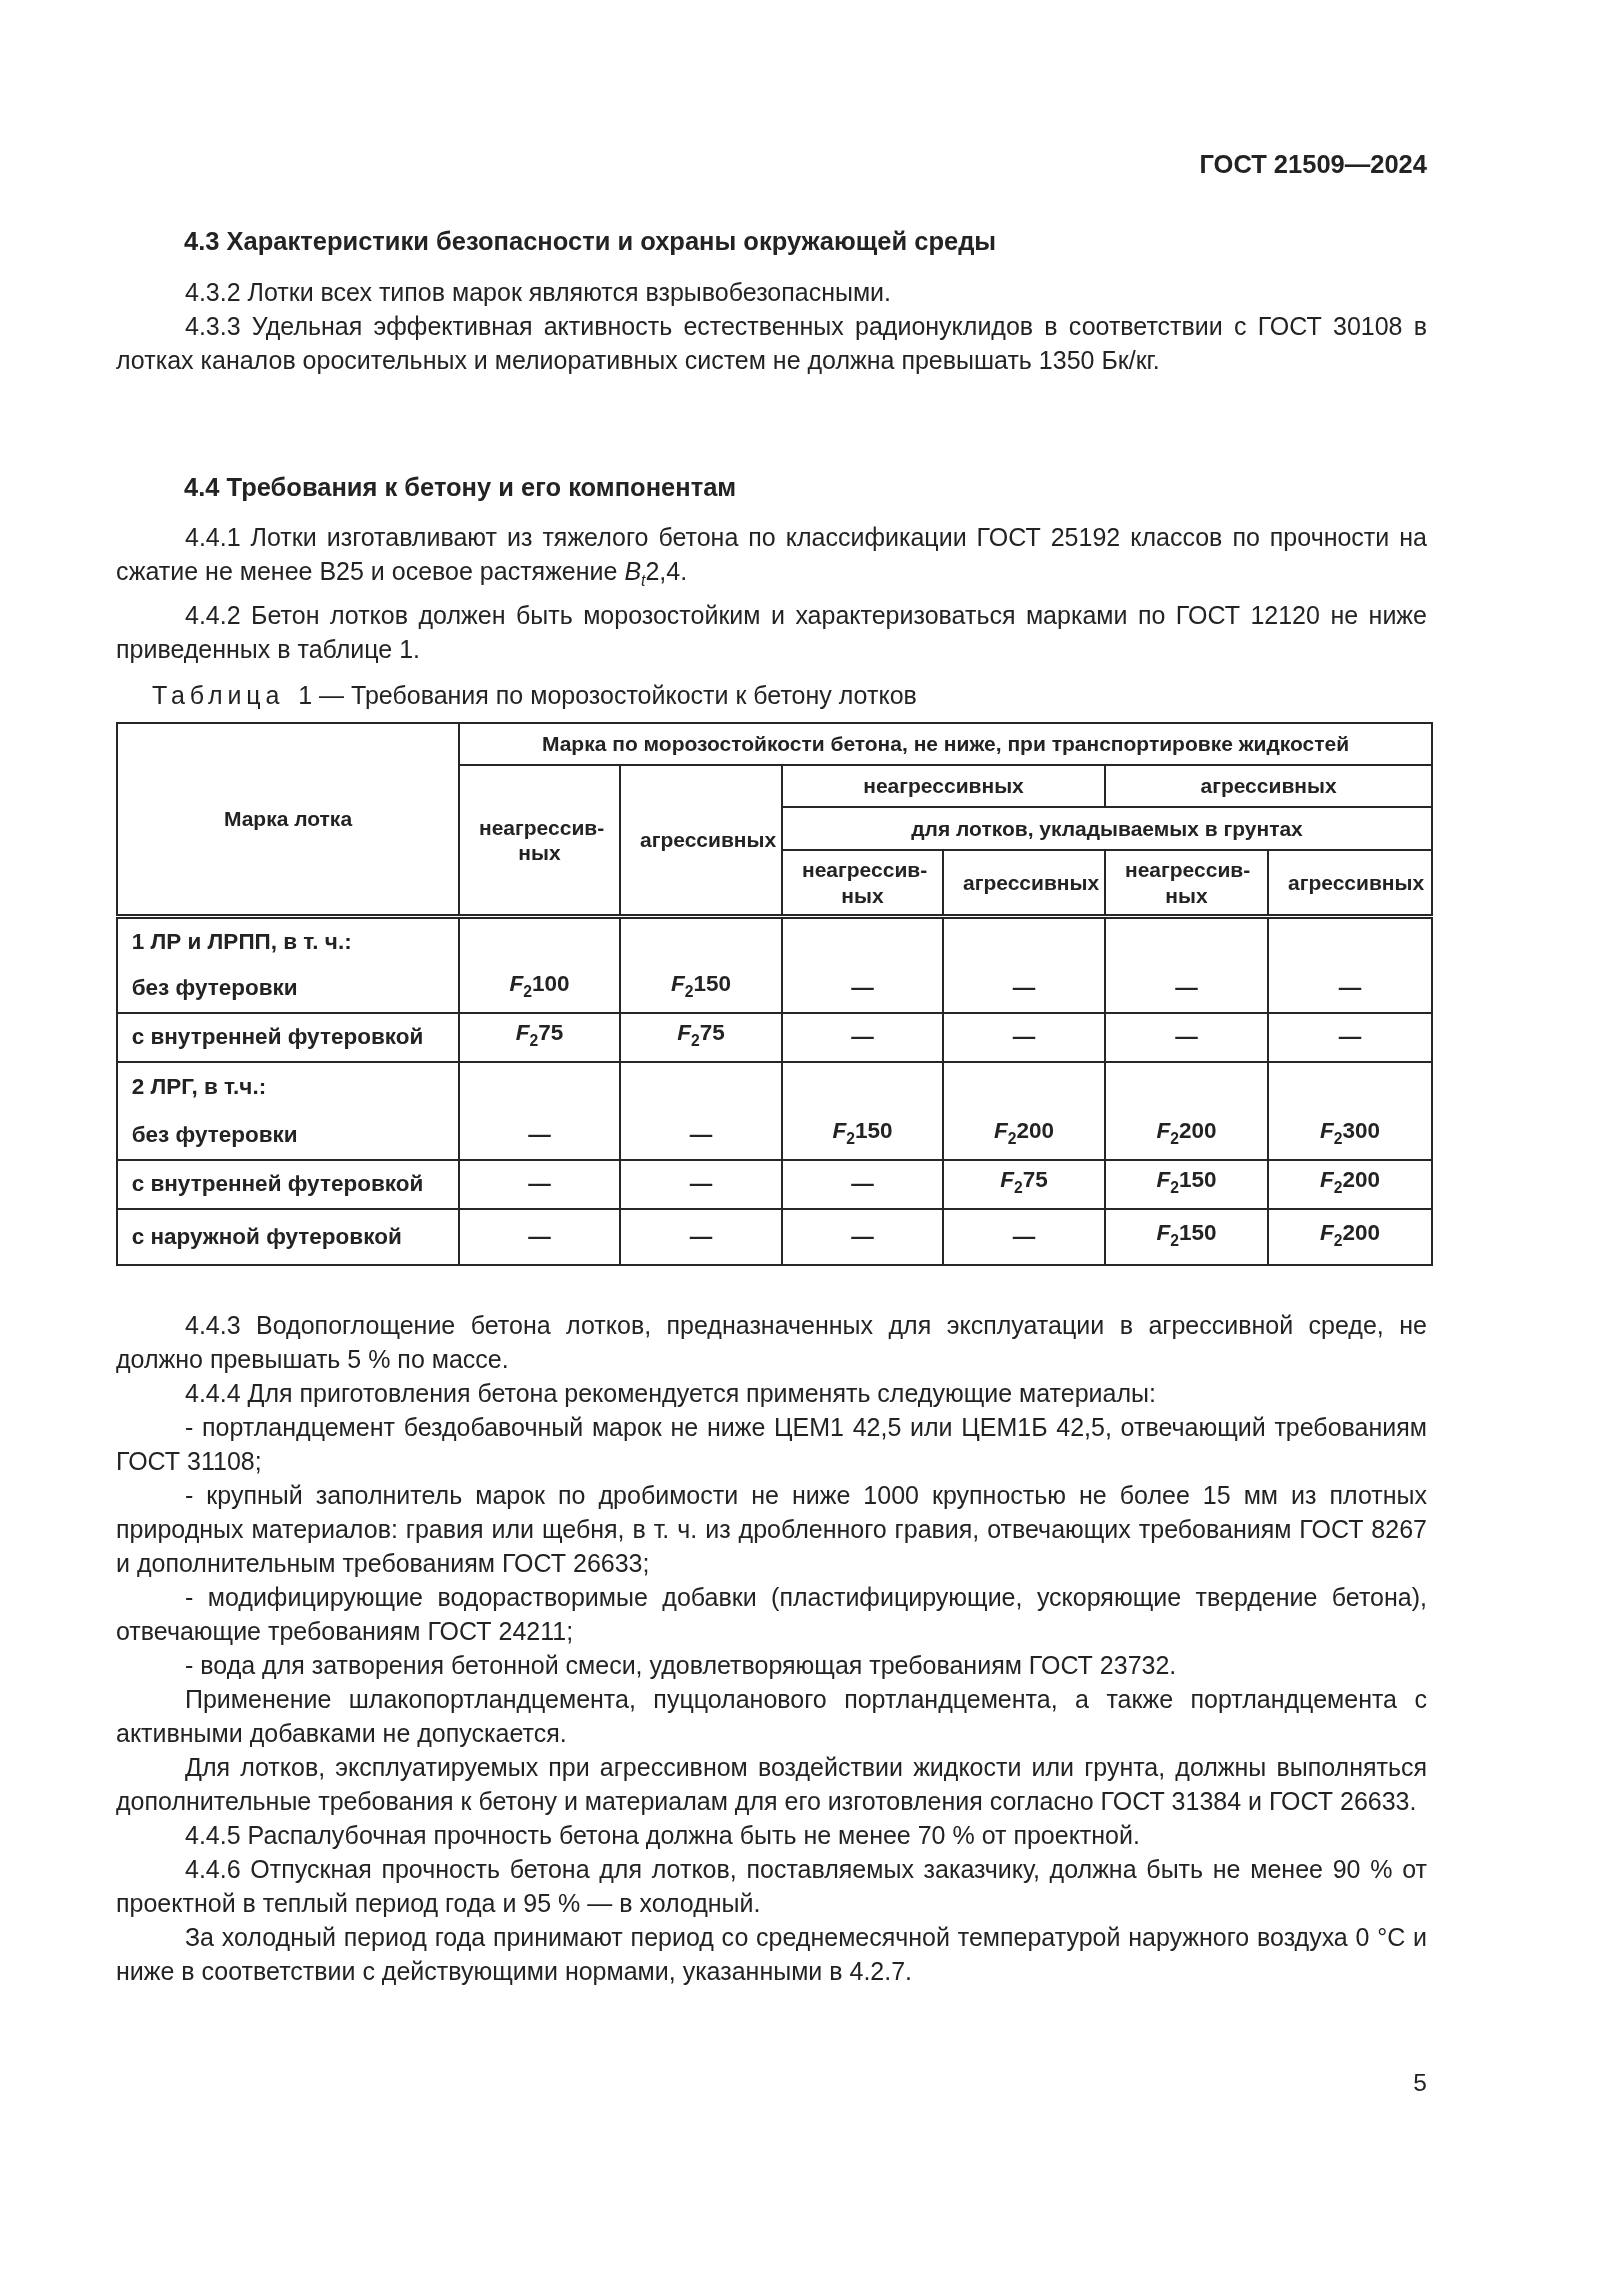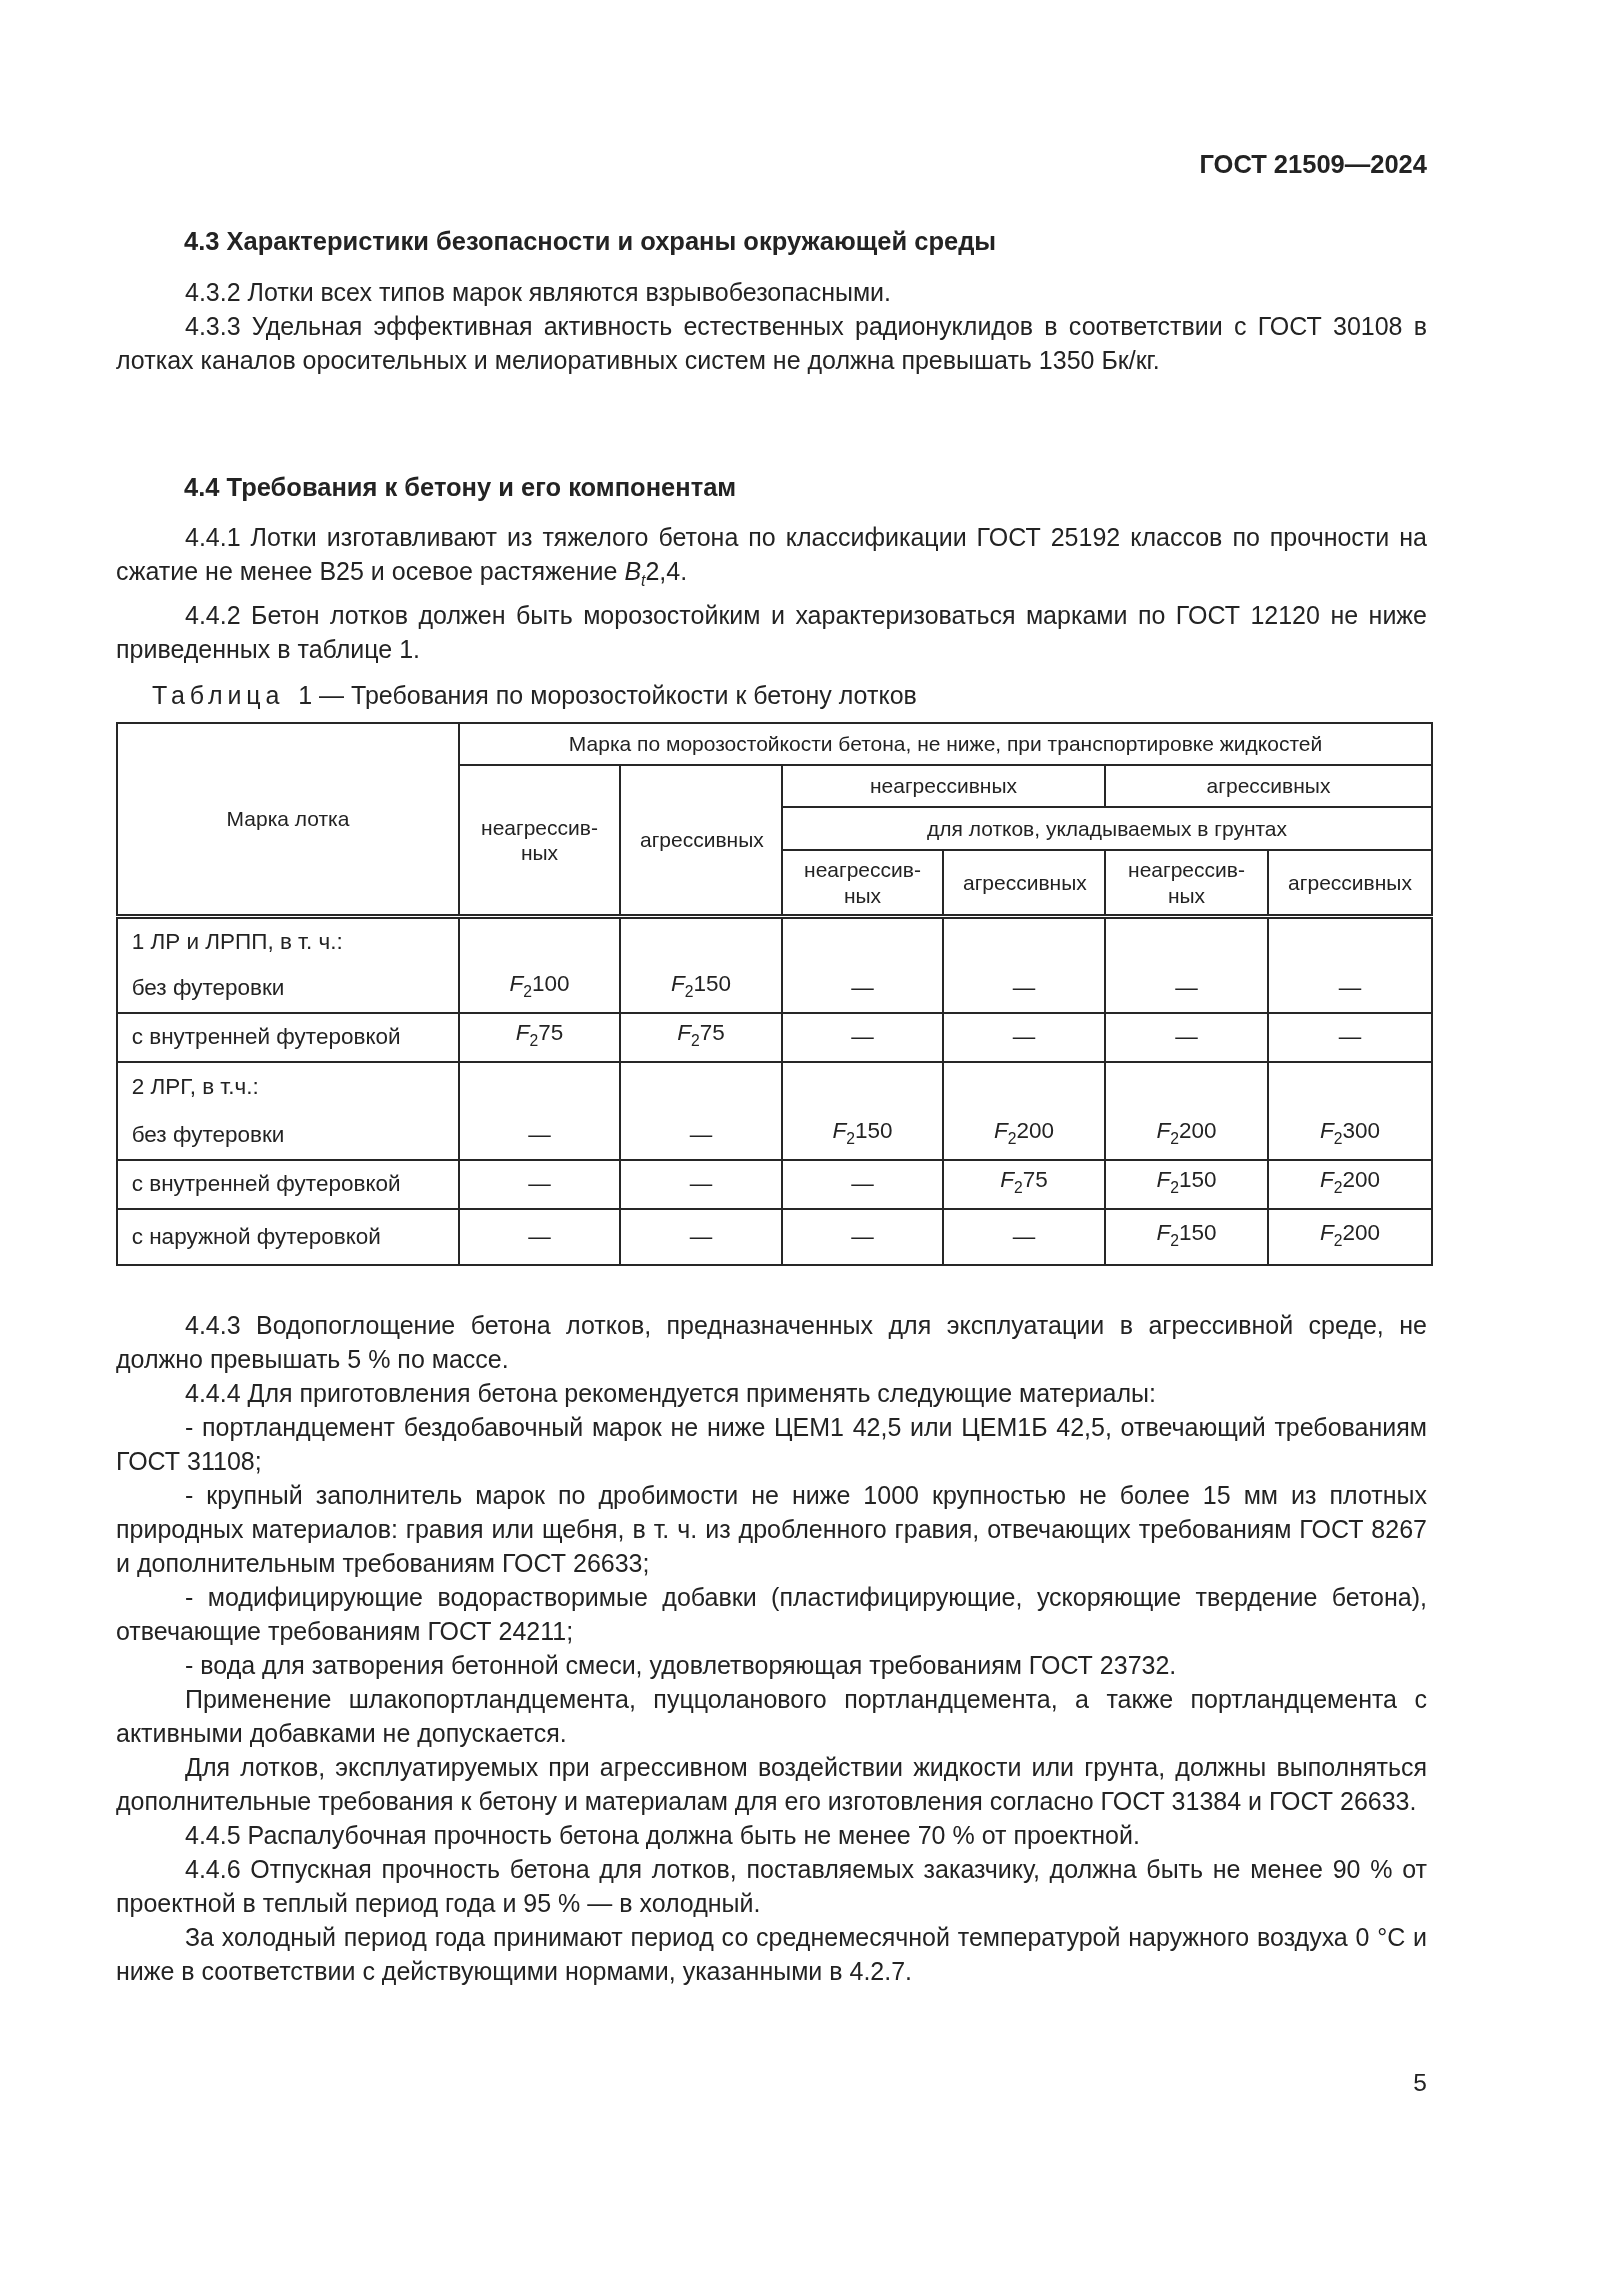--- a/index.html
+++ b/index.html
@@ -11,21 +11,21 @@
   .block { left:116px; width:1311px; font-size:25px; line-height:34px; }
   .block p { margin:0; text-align:justify; text-indent:69px; }
   .cap { left:116px; top:678px; font-size:25px; line-height:34px;margin-left:36px; }
   .cap .sp { letter-spacing:4.9px; }
   .pg { top:2066px; right:194px; font-size:24.5px; line-height:34px; }
   sub.t { font-style:italic; font-size:15.7px; }
   i.B { font-style:italic; }
 
   table.t1 { position:absolute; left:116px; top:722px; width:1313px; border-collapse:collapse;
              font-size:21px; table-layout:fixed; }
-  table.t1 td { border:2.9px solid #262626; text-align:center; vertical-align:middle; padding:0 19px; line-height:25.5px; }
+  table.t1 td { border:2.9px solid #262626; text-align:center; vertical-align:middle; padding:0 19px; line-height:25.5px;font-weight:bold; }
   table.t1 tr.h1 td { height:40px; }
   table.t1 tr.h2 td { height:40px; }
   table.t1 tr.h3 td { height:41px;margin-left:40px; }
   table.t1 tr.h4 td { height:63px; }
   table.t1 tr.hlast td { border-bottom:5.9px double #262626; }
   table.t1 td.lbl { text-align:left; padding-left:13.7px; font-size:22.5px; }
   table.t1 td.v { font-size:22.5px; }
   table.t1 tbody tr td { border-top:2.9px solid #262626; }
   table.t1 td.nobb { border-bottom:none; }
   table.t1 td.nobt { border-top:none; }

